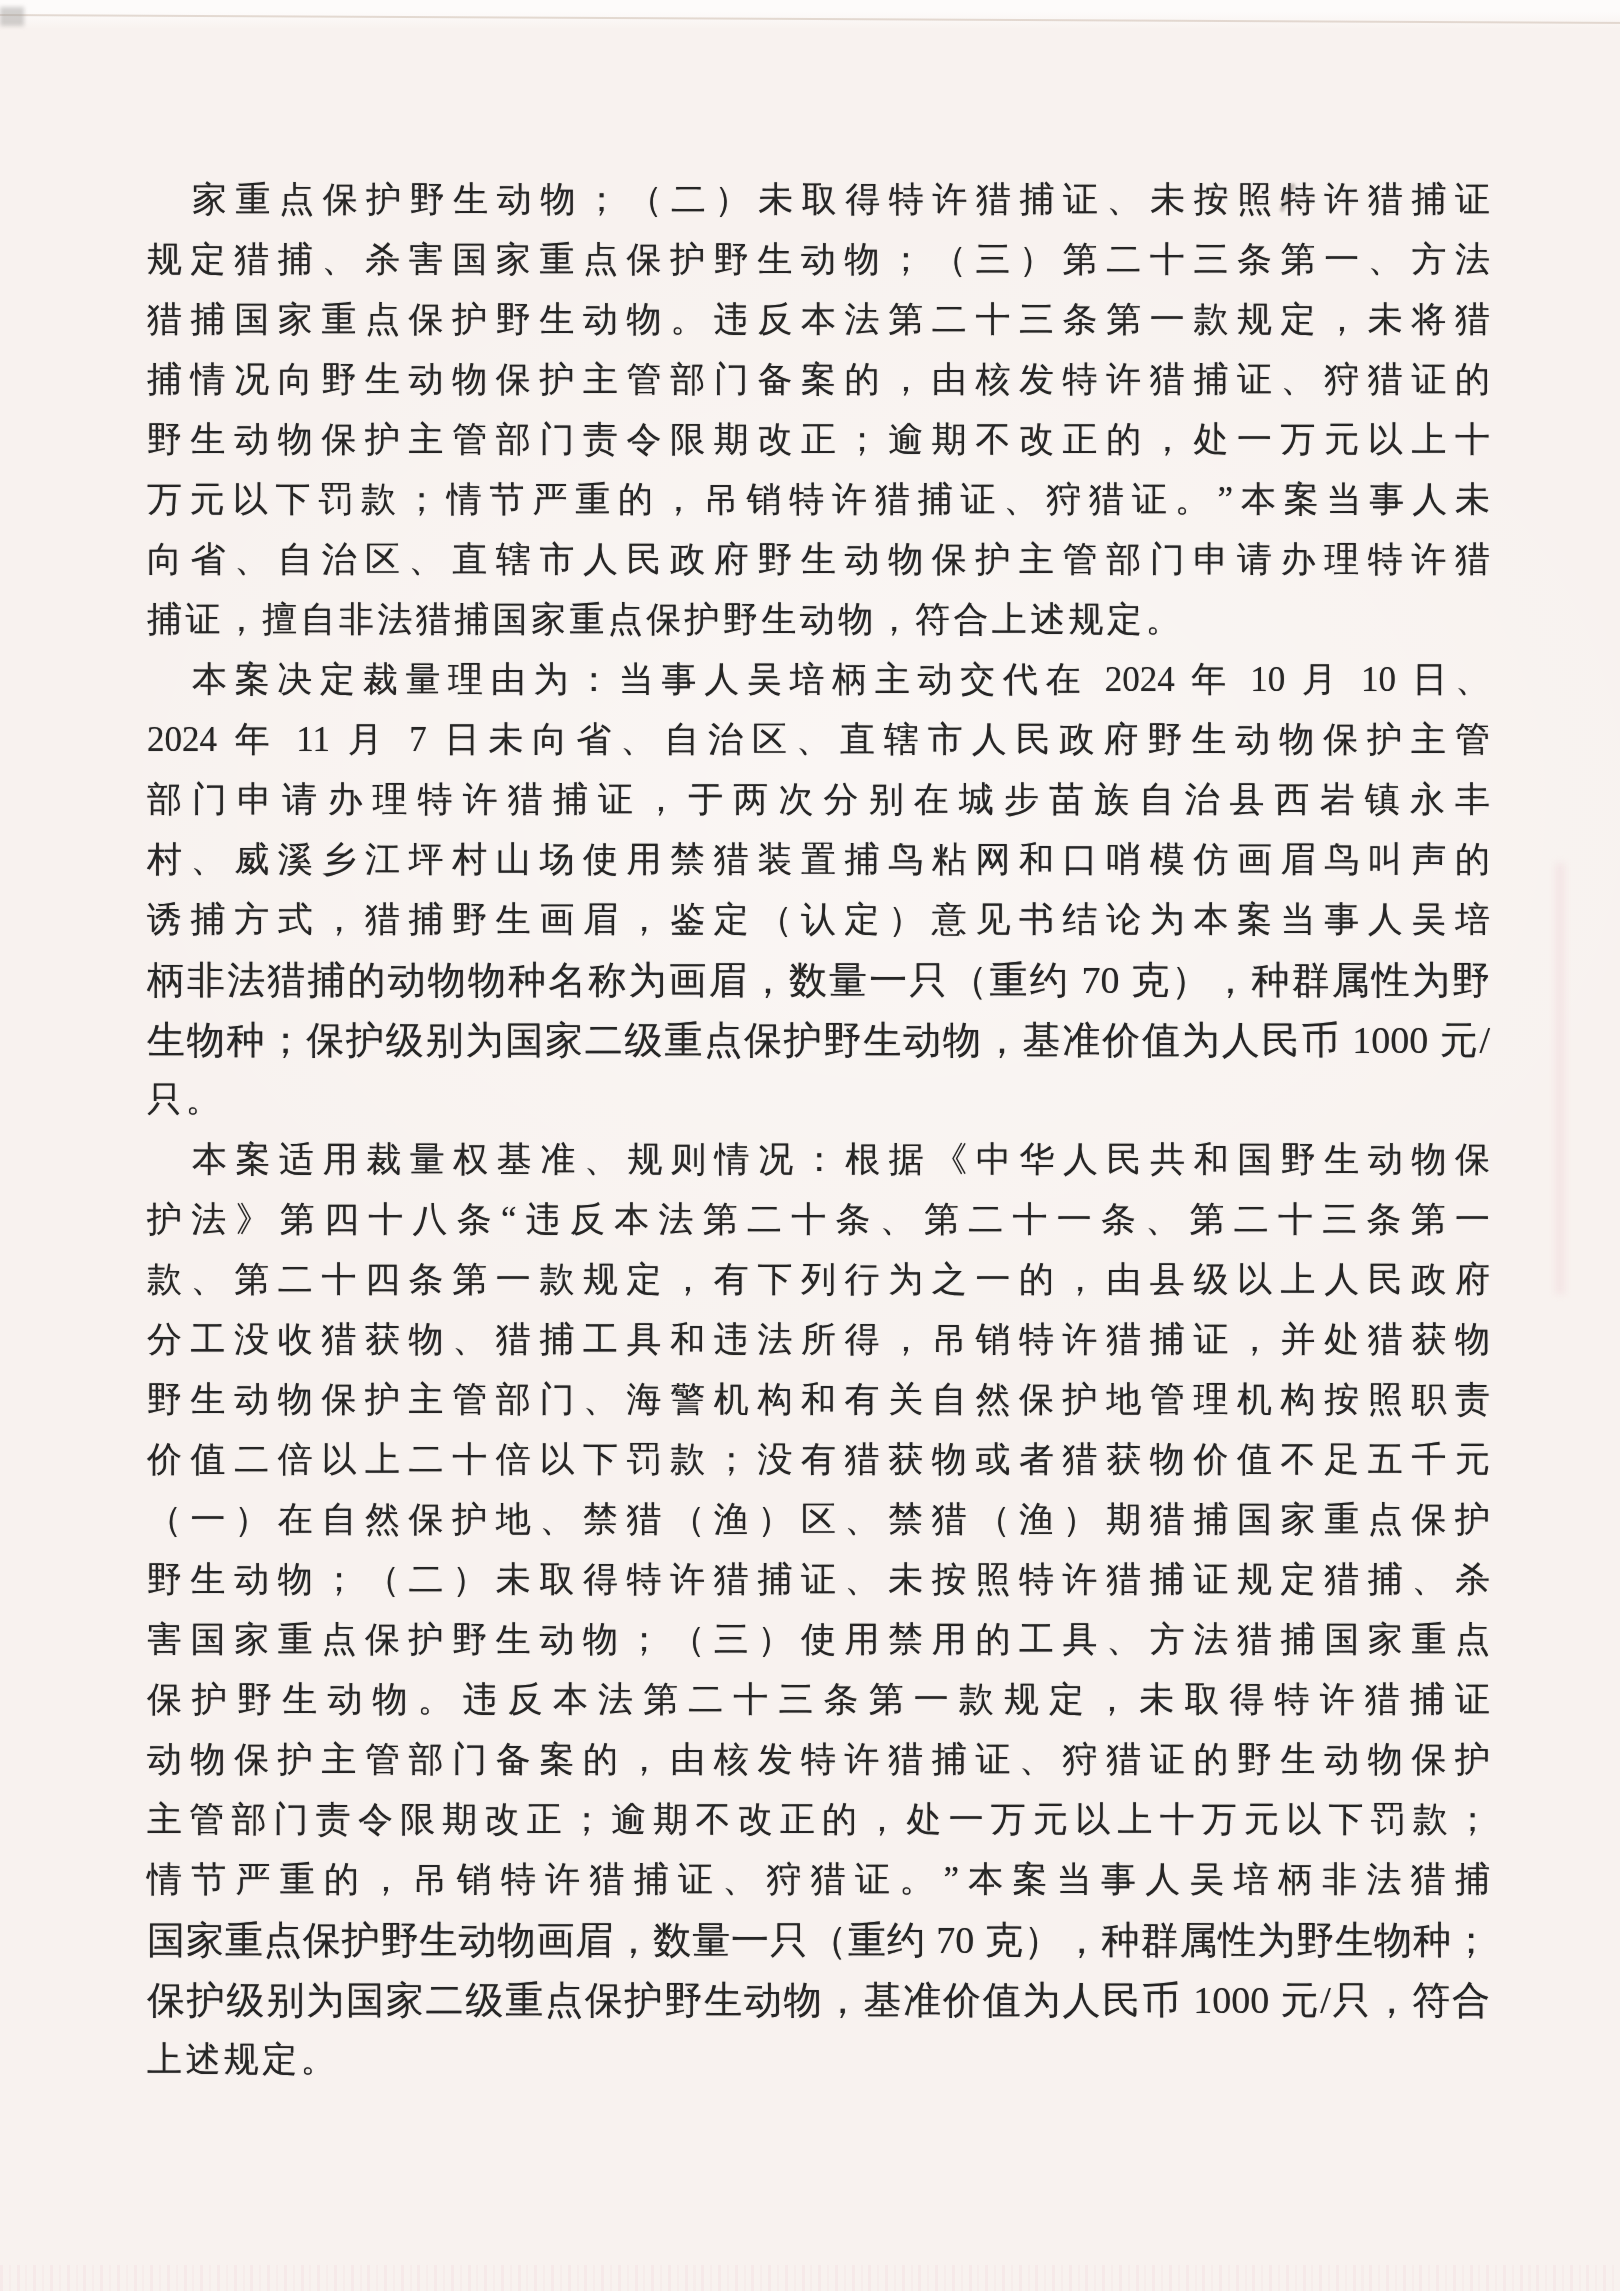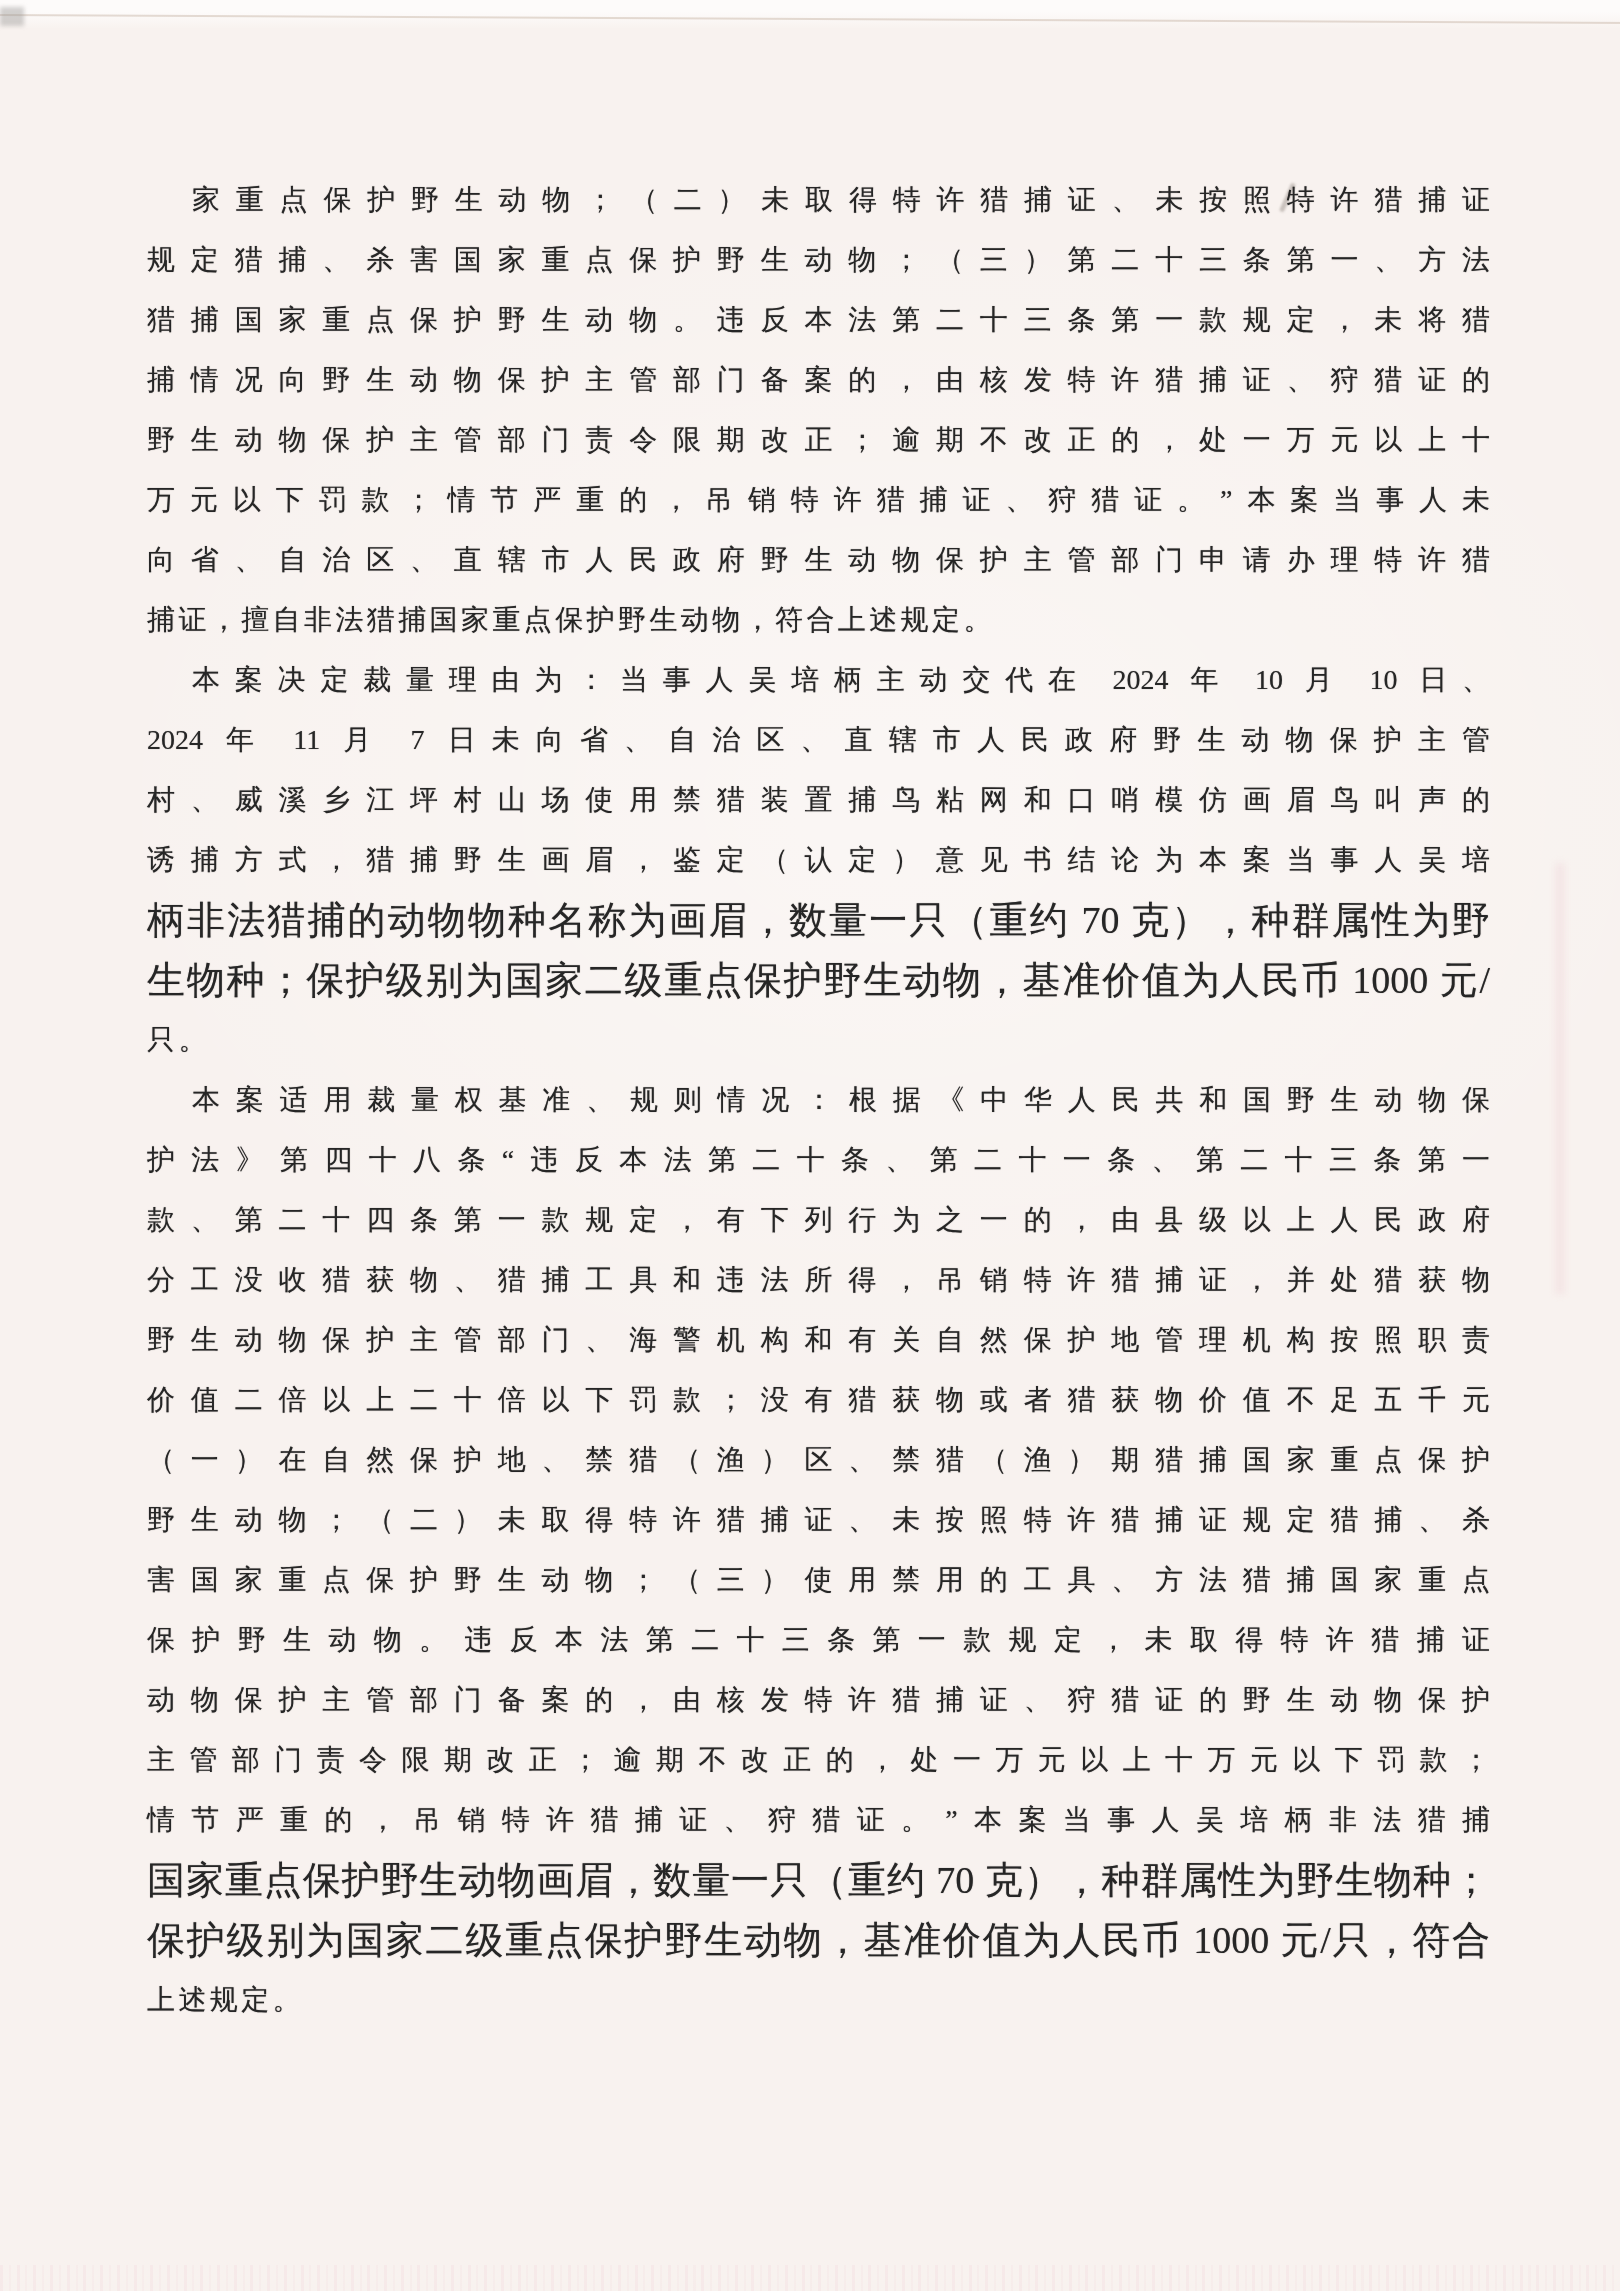--- a/index.html
+++ b/index.html
@@ -16,21 +16,21 @@
       linear-gradient(180deg,#fdfbfa 0px,#fdfbfa 11.8px,rgba(253,251,250,0) 29px),
       radial-gradient(1176px 882px at 55% 35%, rgba(255,255,255,.35), rgba(255,255,255,0) 70%),
       #f8f2ef;
   }
   .textblock{
     position:absolute;
     left:147px; right:130px; top:170px;
     color:#262626;
   }
   .line{
-    font-size:28px;
+    font-size:35px;
     line-height:60px;
     height:60px;
     text-align:justify;
     text-align-last:justify;
     text-justify:inter-character;
     white-space:nowrap;
     text-shadow:0 0 1px rgba(45,42,40,.55);
   }
   .line.tight{ font-size:38px; }
   .line.indent{ text-indent:45px; }
@@ -89,20 +89,21 @@
     <div class="line indent">家重点保护野生动物；（二）未取得特许猎捕证、未按照特许猎捕证</div>
     <div class="line">规定猎捕、杀害国家重点保护野生动物；（三）第二十三条第一、方法</div>
     <div class="line">猎捕国家重点保护野生动物。违反本法第二十三条第一款规定，未将猎</div>
     <div class="line">捕情况向野生动物保护主管部门备案的，由核发特许猎捕证、狩猎证的</div>
     <div class="line">野生动物保护主管部门责令限期改正；逾期不改正的，处一万元以上十</div>
     <div class="line">万元以下罚款；情节严重的，吊销特许猎捕证、狩猎证。”本案当事人未</div>
     <div class="line">向省、自治区、直辖市人民政府野生动物保护主管部门申请办理特许猎</div>
     <div class="line end">捕证，擅自非法猎捕国家重点保护野生动物，符合上述规定。</div>
     <div class="line indent">本案决定裁量理由为：当事人吴培柄主动交代在 2024 年 10 月 10 日、</div>
     <div class="line">2024 年 11 月 7 日未向省、自治区、直辖市人民政府野生动物保护主管</div>
+    <div class="line">部门申请办理特许猎捕证，于两次分别在城步苗族自治县西岩镇永丰</div>
     <div class="line">村、威溪乡江坪村山场使用禁猎装置捕鸟粘网和口哨模仿画眉鸟叫声的</div>
     <div class="line">诱捕方式，猎捕野生画眉，鉴定（认定）意见书结论为本案当事人吴培</div>
     <div class="line tight">柄非法猎捕的动物物种名称为画眉，数量一只（重约 70 克），种群属性为野</div>
     <div class="line tight">生物种；保护级别为国家二级重点保护野生动物，基准价值为人民币 1000 元/</div>
     <div class="line end">只。</div>
     <div class="line indent">本案适用裁量权基准、规则情况：根据《中华人民共和国野生动物保</div>
     <div class="line">护法》第四十八条“违反本法第二十条、第二十一条、第二十三条第一</div>
     <div class="line">款、第二十四条第一款规定，有下列行为之一的，由县级以上人民政府</div>
     <div class="line">分工没收猎获物、猎捕工具和违法所得，吊销特许猎捕证，并处猎获物</div>
     <div class="line">野生动物保护主管部门、海警机构和有关自然保护地管理机构按照职责</div>

